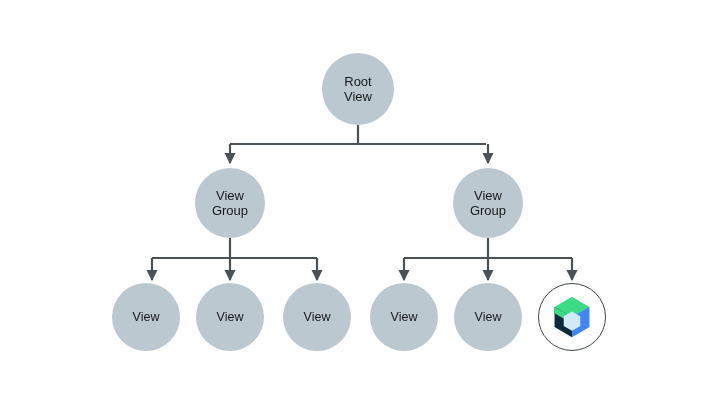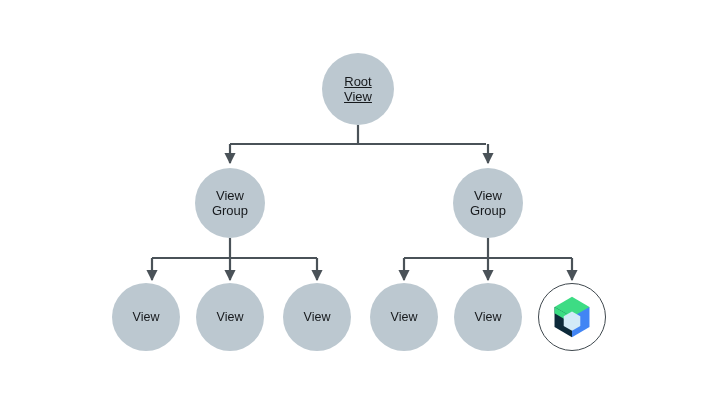--- a/index.html
+++ b/index.html
@@ -79,21 +79,21 @@
       <path d="M 317 258 L 317 280" marker-end="url(#arrow)"></path>
 
       <path d="M 488 238 L 488 258"></path>
       <path d="M 404 258 L 572 258"></path>
       <path d="M 404 258 L 404 280" marker-end="url(#arrow)"></path>
       <path d="M 488 258 L 488 280" marker-end="url(#arrow)"></path>
       <path d="M 572 258 L 572 280" marker-end="url(#arrow)"></path>
     </g>
   </svg>
 
-  <div class="node" style="left:322px; top:53px; width:72px; height:72px;text-decoration:underline;">
+  <div class="node" style="left:322px; top:53px; width:72px; height:72px;">
     <span class="node-label">Root
 View</span>
   </div>
 
   <div class="node" style="left:195px; top:168px; width:70px; height:70px;">
     <span class="node-label">View
 Group</span>
   </div>
 
   <div class="node" style="left:453px; top:168px; width:70px; height:70px;">

